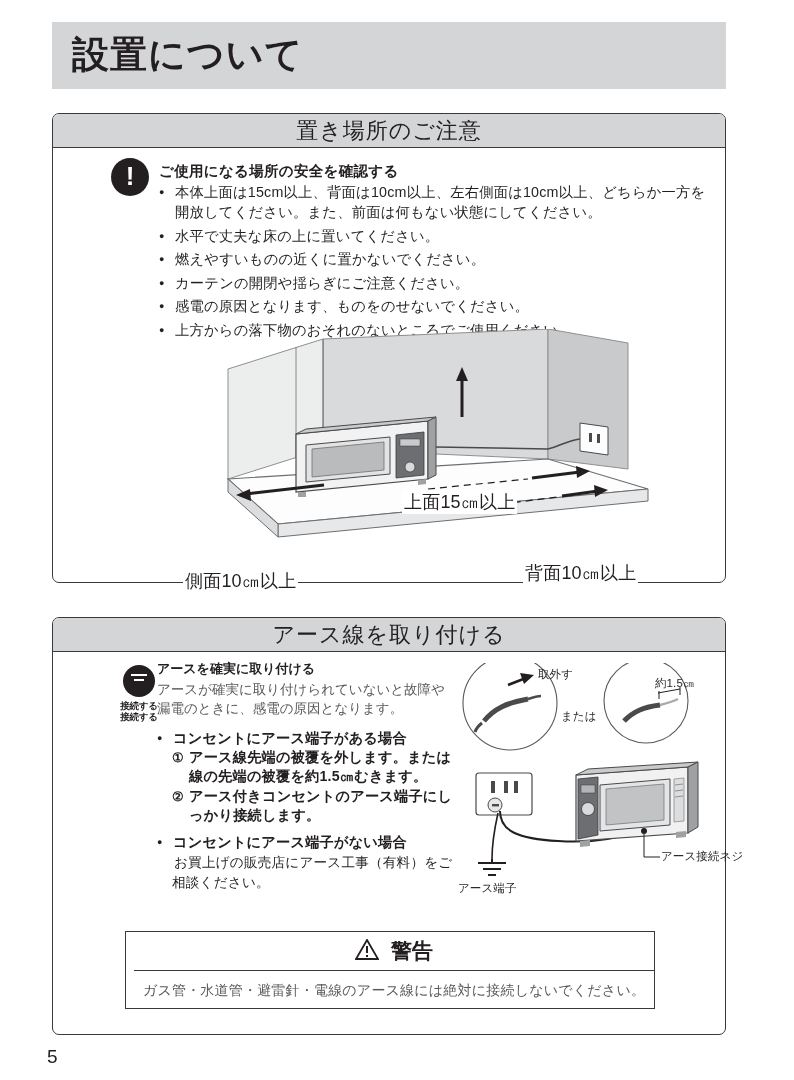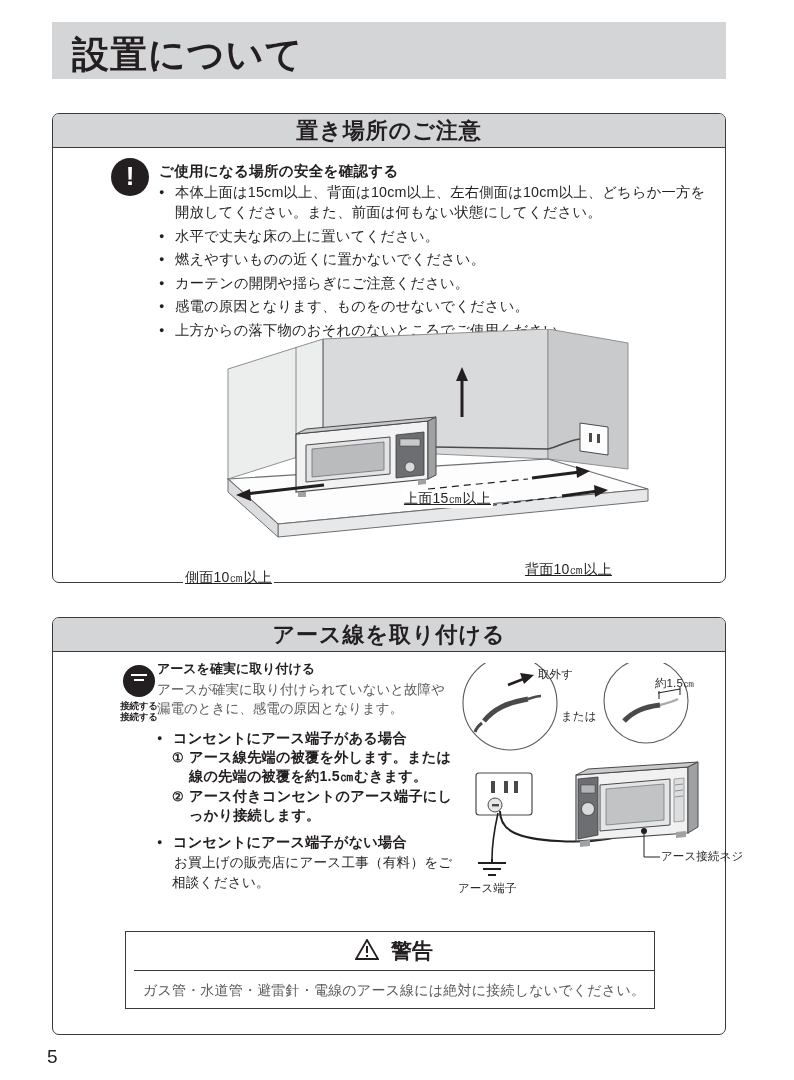--- a/index.html
+++ b/index.html
@@ -20,21 +20,21 @@
     left: 0; top: 0;
     width: 794px;
     height: 1080px;
   }
   
   .page-header {
     position: absolute;
     left: 52px;
     top: 22px;
     width: 674px;
-    height: 57px;
+    height: 67px;
     background: #d4d5d7;
   }
   .page-header .title {
     position: absolute;
     left: 20px;
     top: 8px;
     font-size: 37px;
     font-weight: bold;
     letter-spacing: 1px;
     color: #231f20;
@@ -52,21 +52,21 @@
     left: 0;
     top: 0;
     width: 100%;
     height: 34px;
     background: #d4d5d7;
     border-bottom: 1.5px solid #3a3a3a;
     border-radius: 6px 6px 0 0;
     box-sizing: border-box;
     text-align: center;
     font-size: 22px;
-    font-weight: bold;
+    font-weight: normal;
     line-height: 33px;
     letter-spacing: 1px;
   }
   
   #section-place {
     left: 52px;
     top: 113px;
     width: 674px;
     height: 470px;
   }
@@ -136,26 +136,25 @@
   .illo1 {
     position: absolute;
     left: 75px;
     top: 215px;
     width: 540px;
     height: 230px;
   }
   .illo1 svg, .illo2 svg { display: block; }
   .illo-label {
     position: absolute;
-    font-size: 14px;
+    font-size: 18px;
     letter-spacing: 0.2px;
     white-space: nowrap;
     background: #fff;
     padding: 0 2px;
-    text-decoration: underline;
   }
   
   .earth-icon-wrap {
     position: absolute;
     left: 58px;
     top: 47px;
     width: 56px;
     text-align: center;
   }
   .earth-circle {

